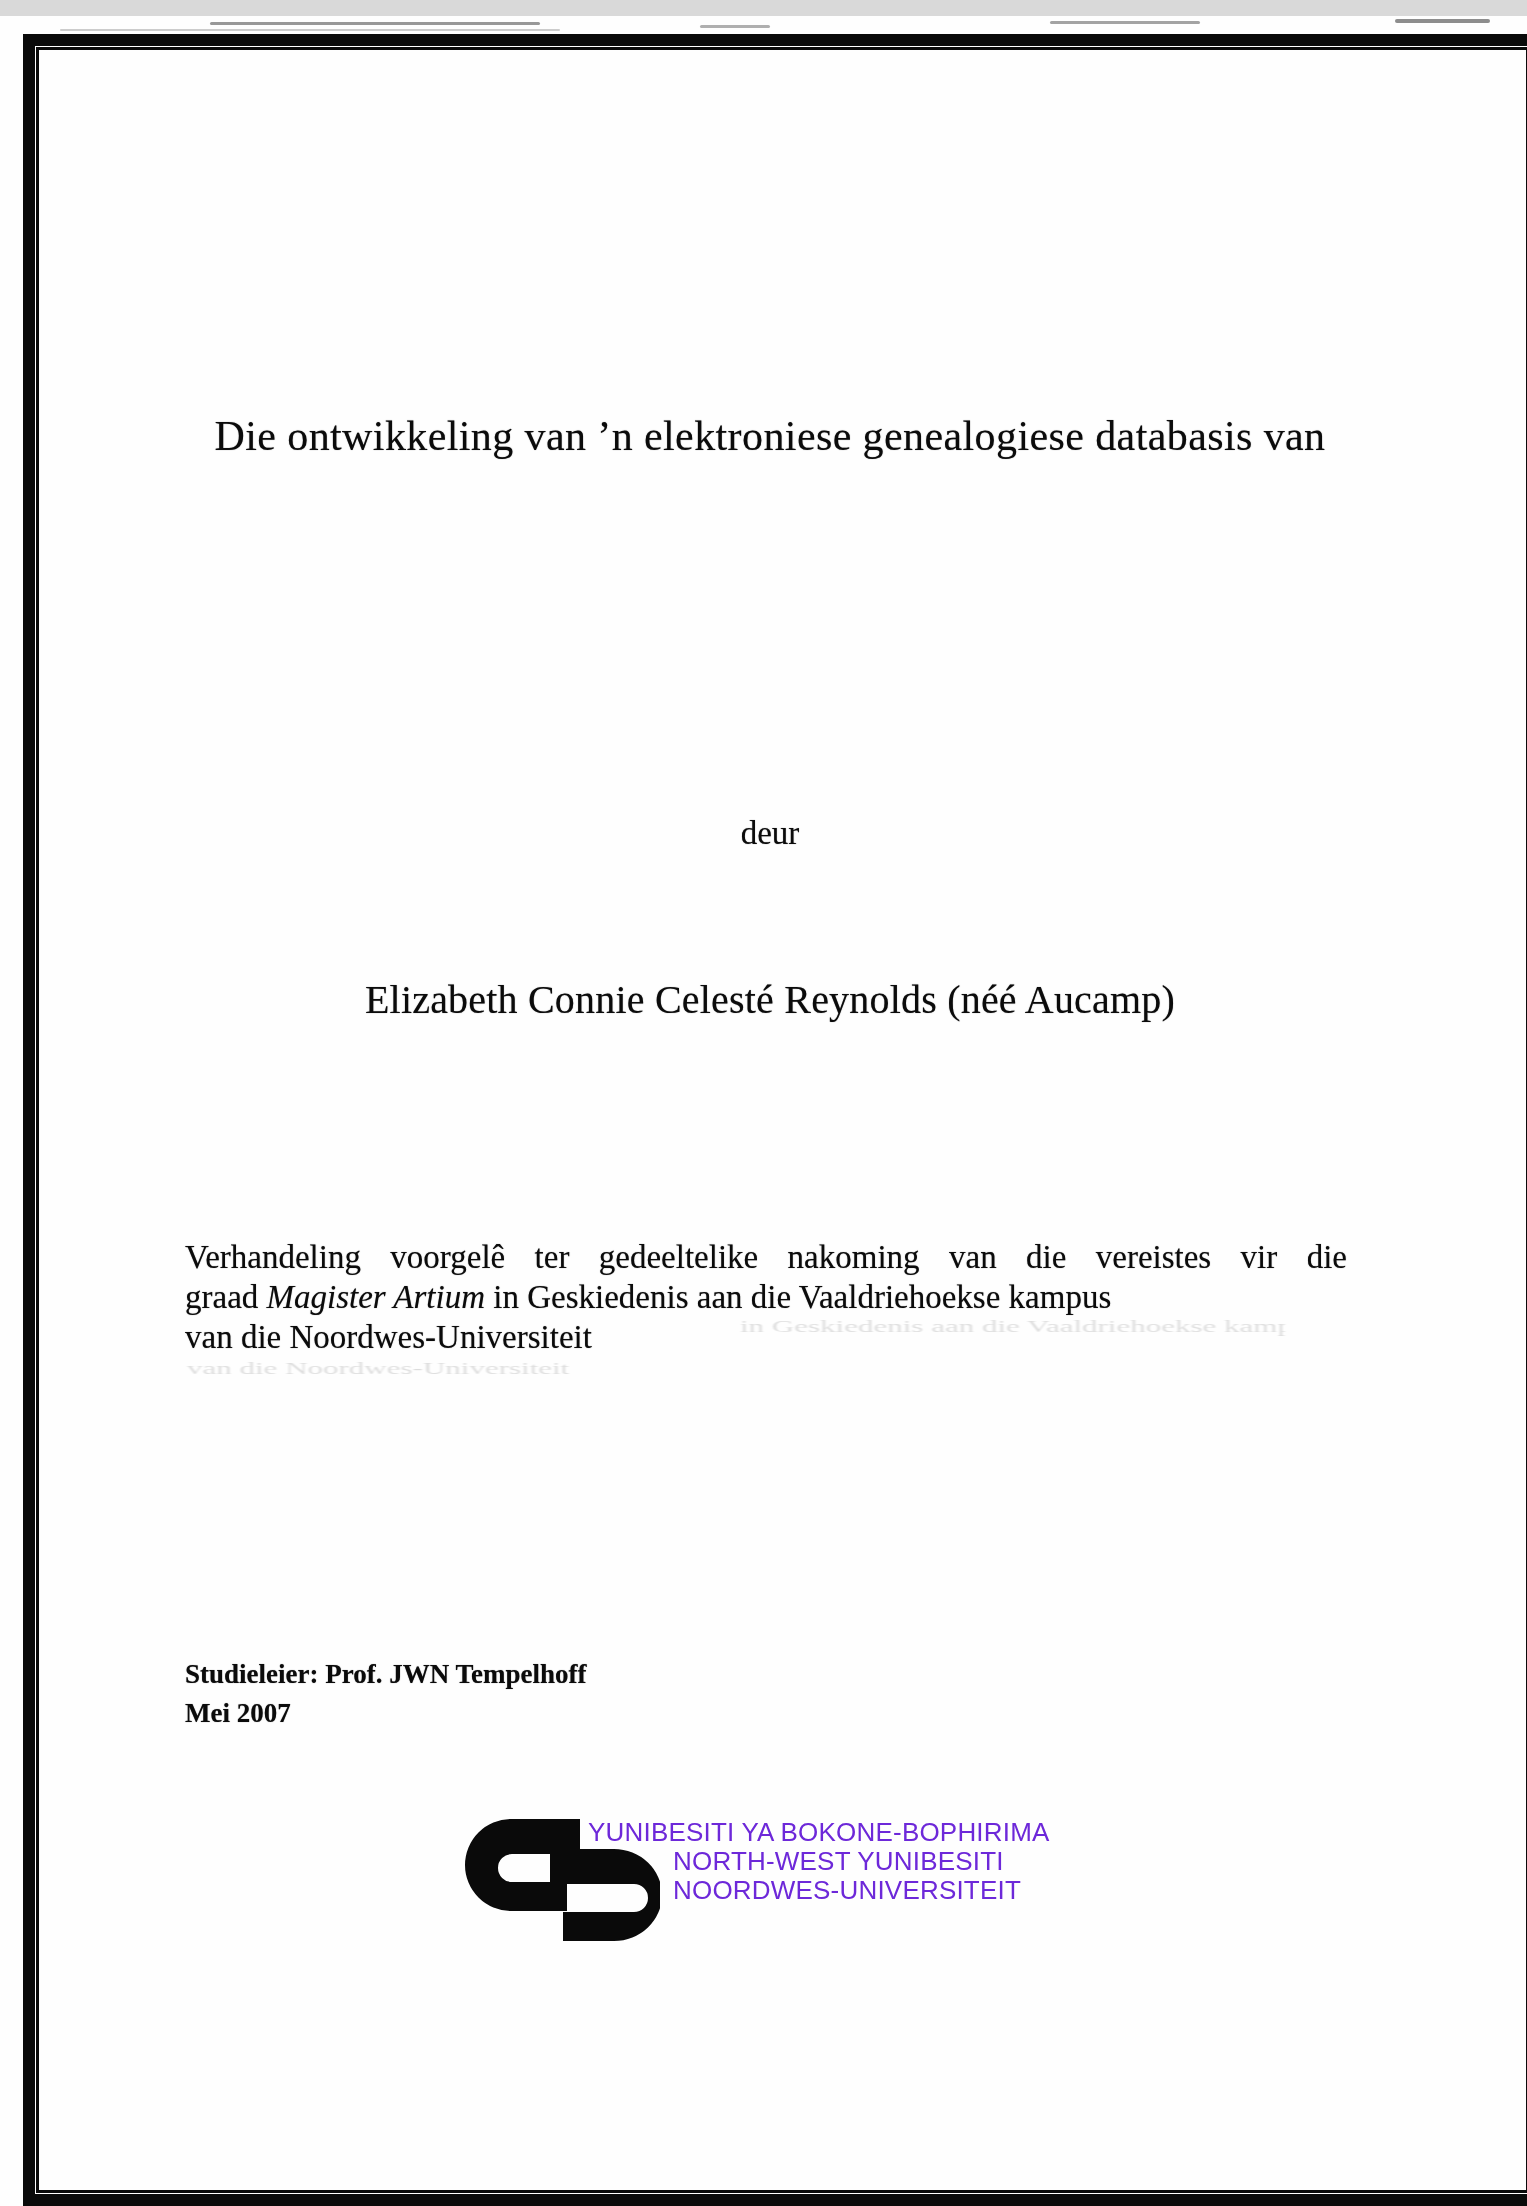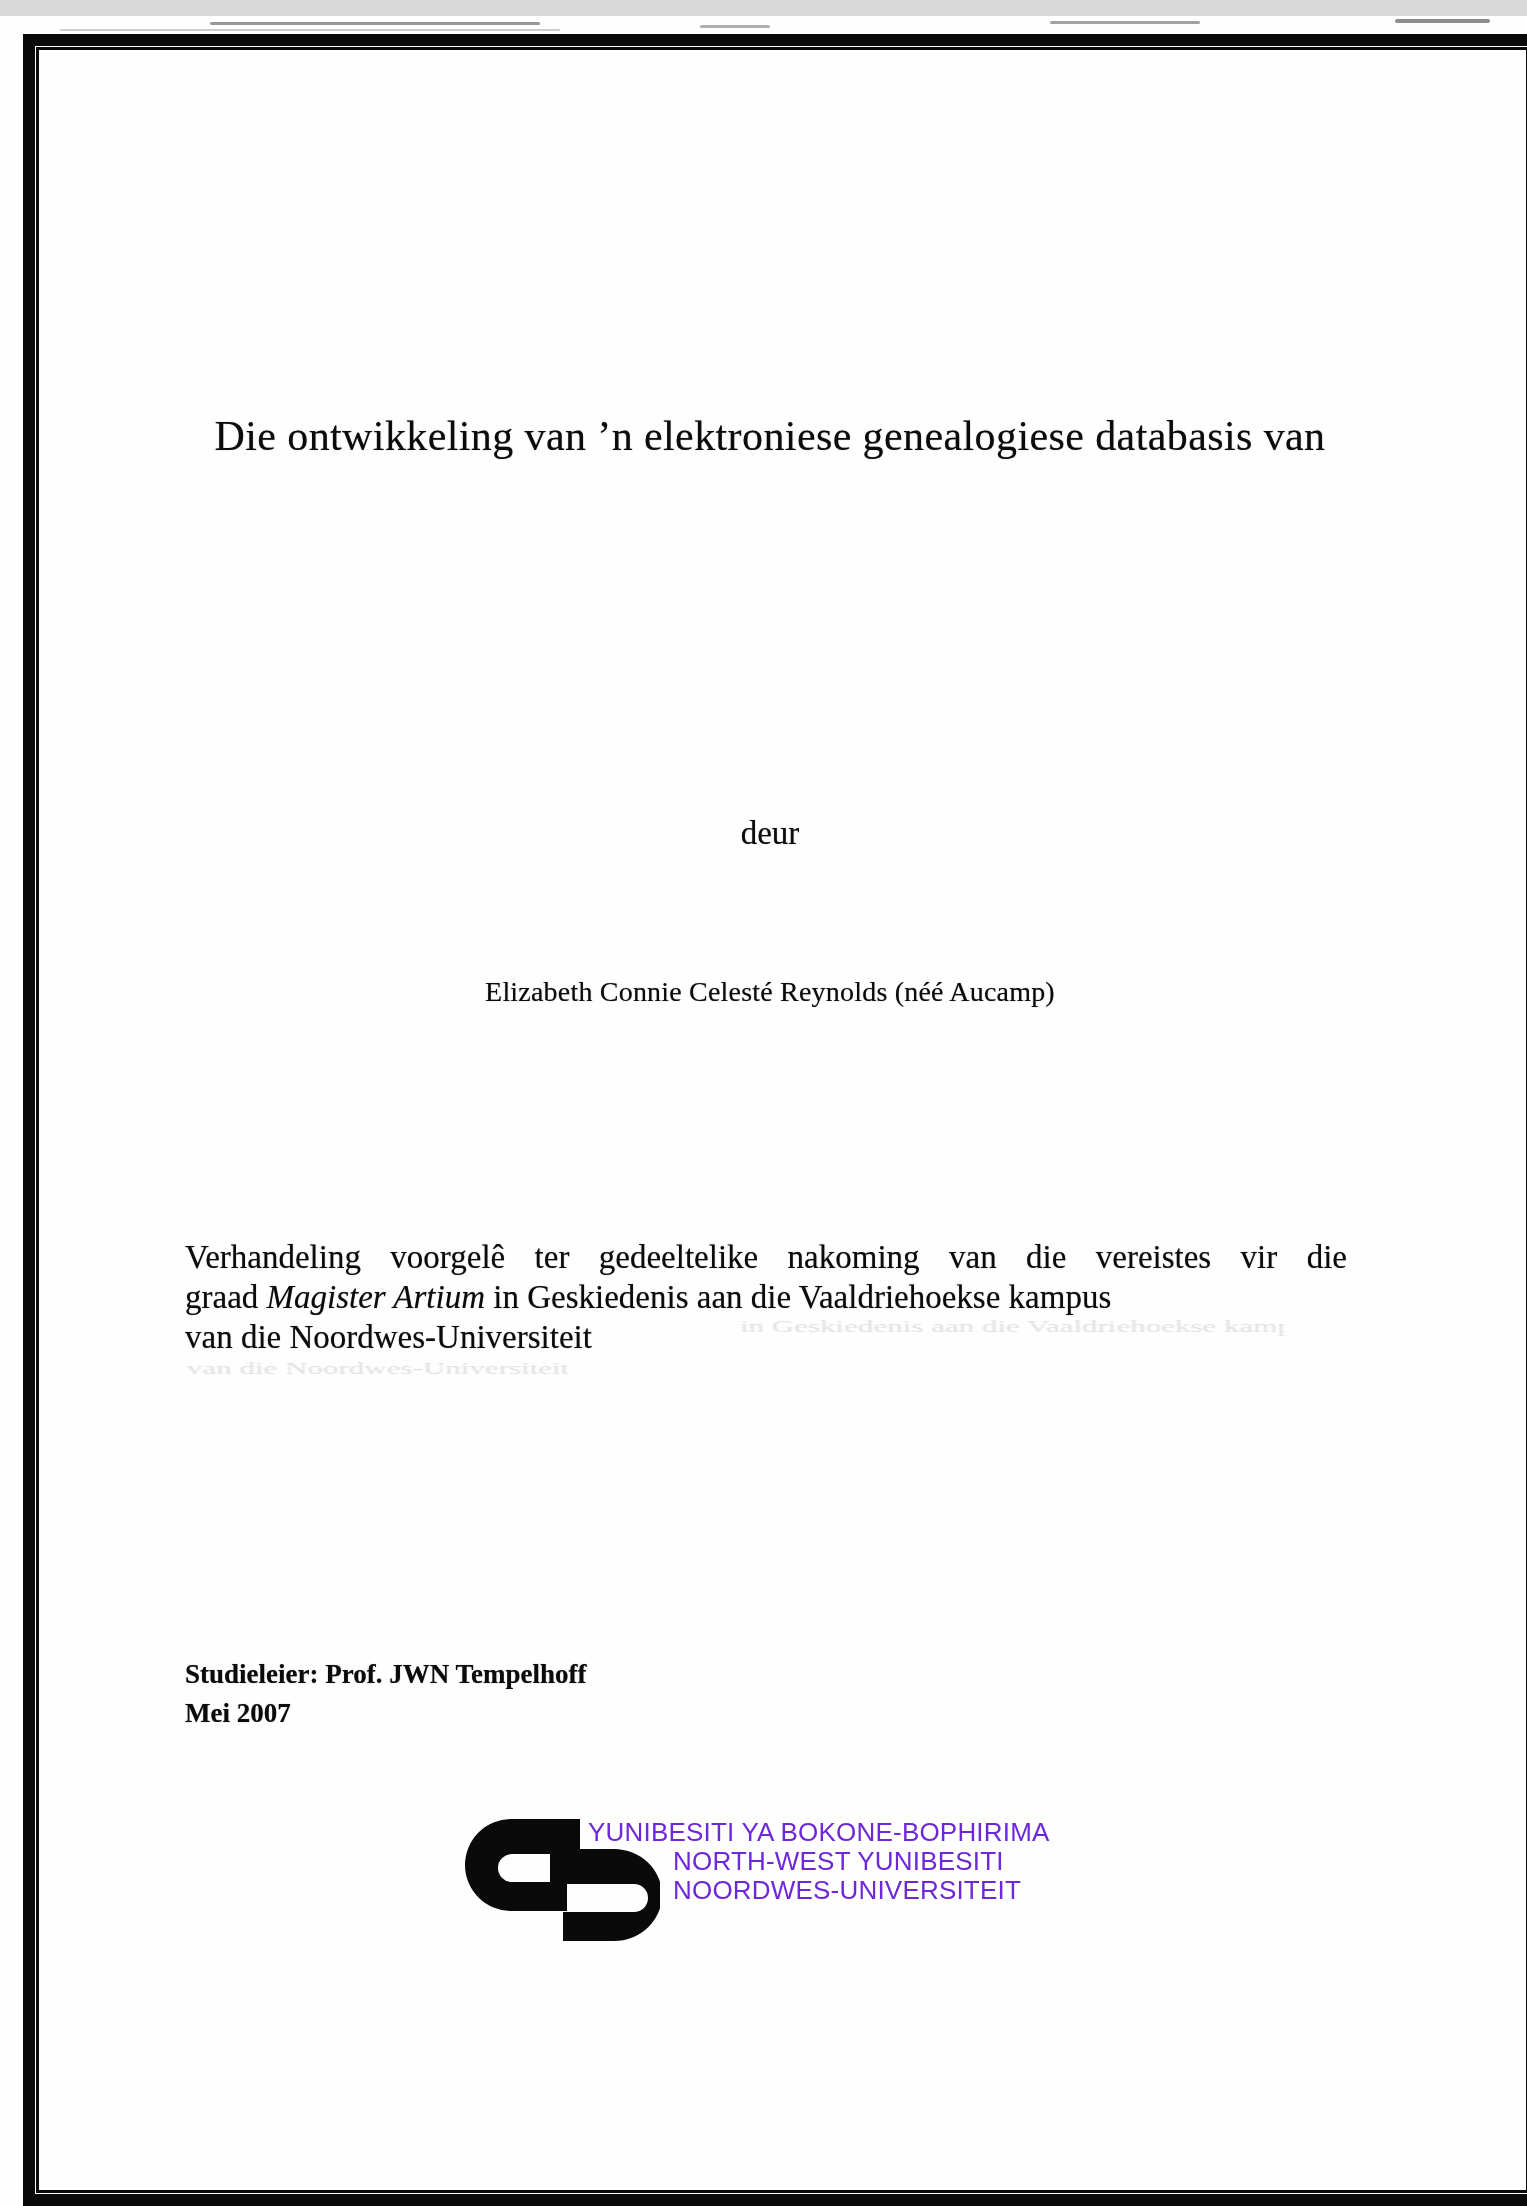--- a/index.html
+++ b/index.html
@@ -17,21 +17,21 @@
 
   .abs { position:absolute; }
   .ink { text-shadow:0 0 1px rgba(10,10,10,.5); }
 
   .center-col { left:150px; width:1240px; text-align:center; }
 
   #title-line-1 { top:396px; font-size:42px; line-height:1.15; letter-spacing:.4px; }
   #title-line-2 { top:476px; font-size:42px; line-height:1.15; letter-spacing:.4px; }
 
   #byline { top:799px; font-size:33px; }
-  #author { top:960px; font-size:28px; letter-spacing:.2px; }
+  #author { top:960px; font-size:40px; letter-spacing:.2px; }
 
   #statement {
     left:185px; top:1221px; width:1162px;
     font-size:33px; line-height:40px;
   }
   #statement .justified { text-align:justify; text-align-last:justify; }
   #statement .it { font-style:italic;text-align:center; }
 
   #supervisor-block { left:185px; top:1639px; font-size:27px; line-height:39px;font-weight:bold; }
 

